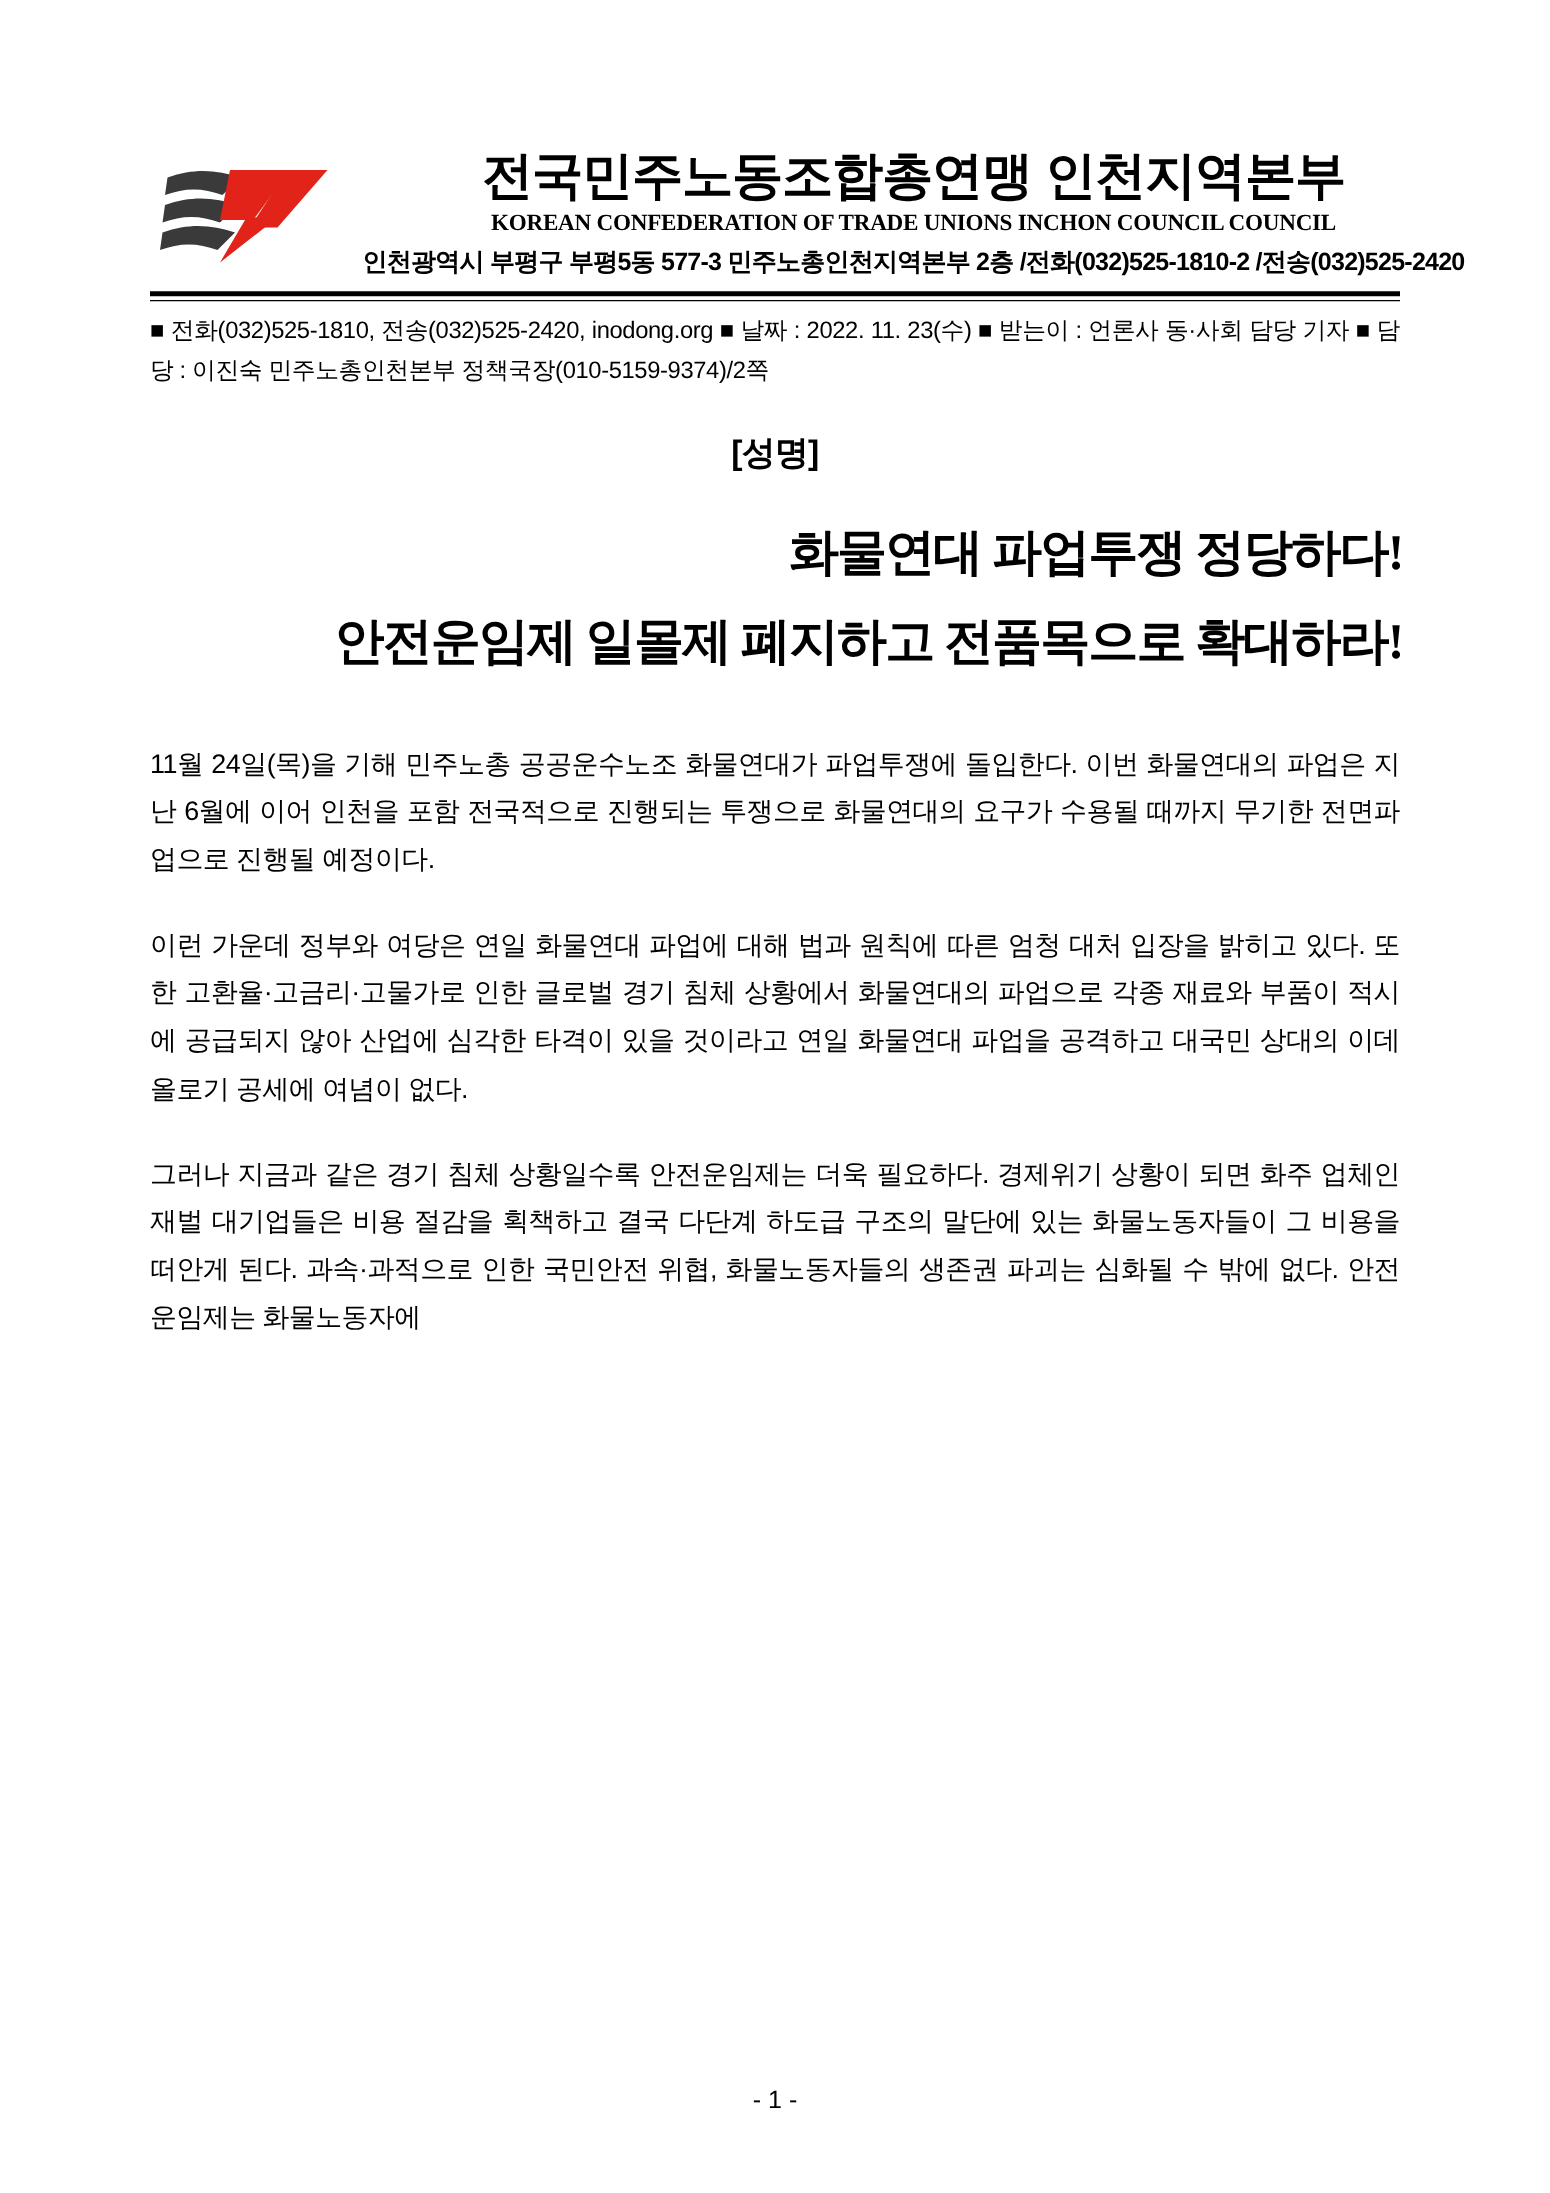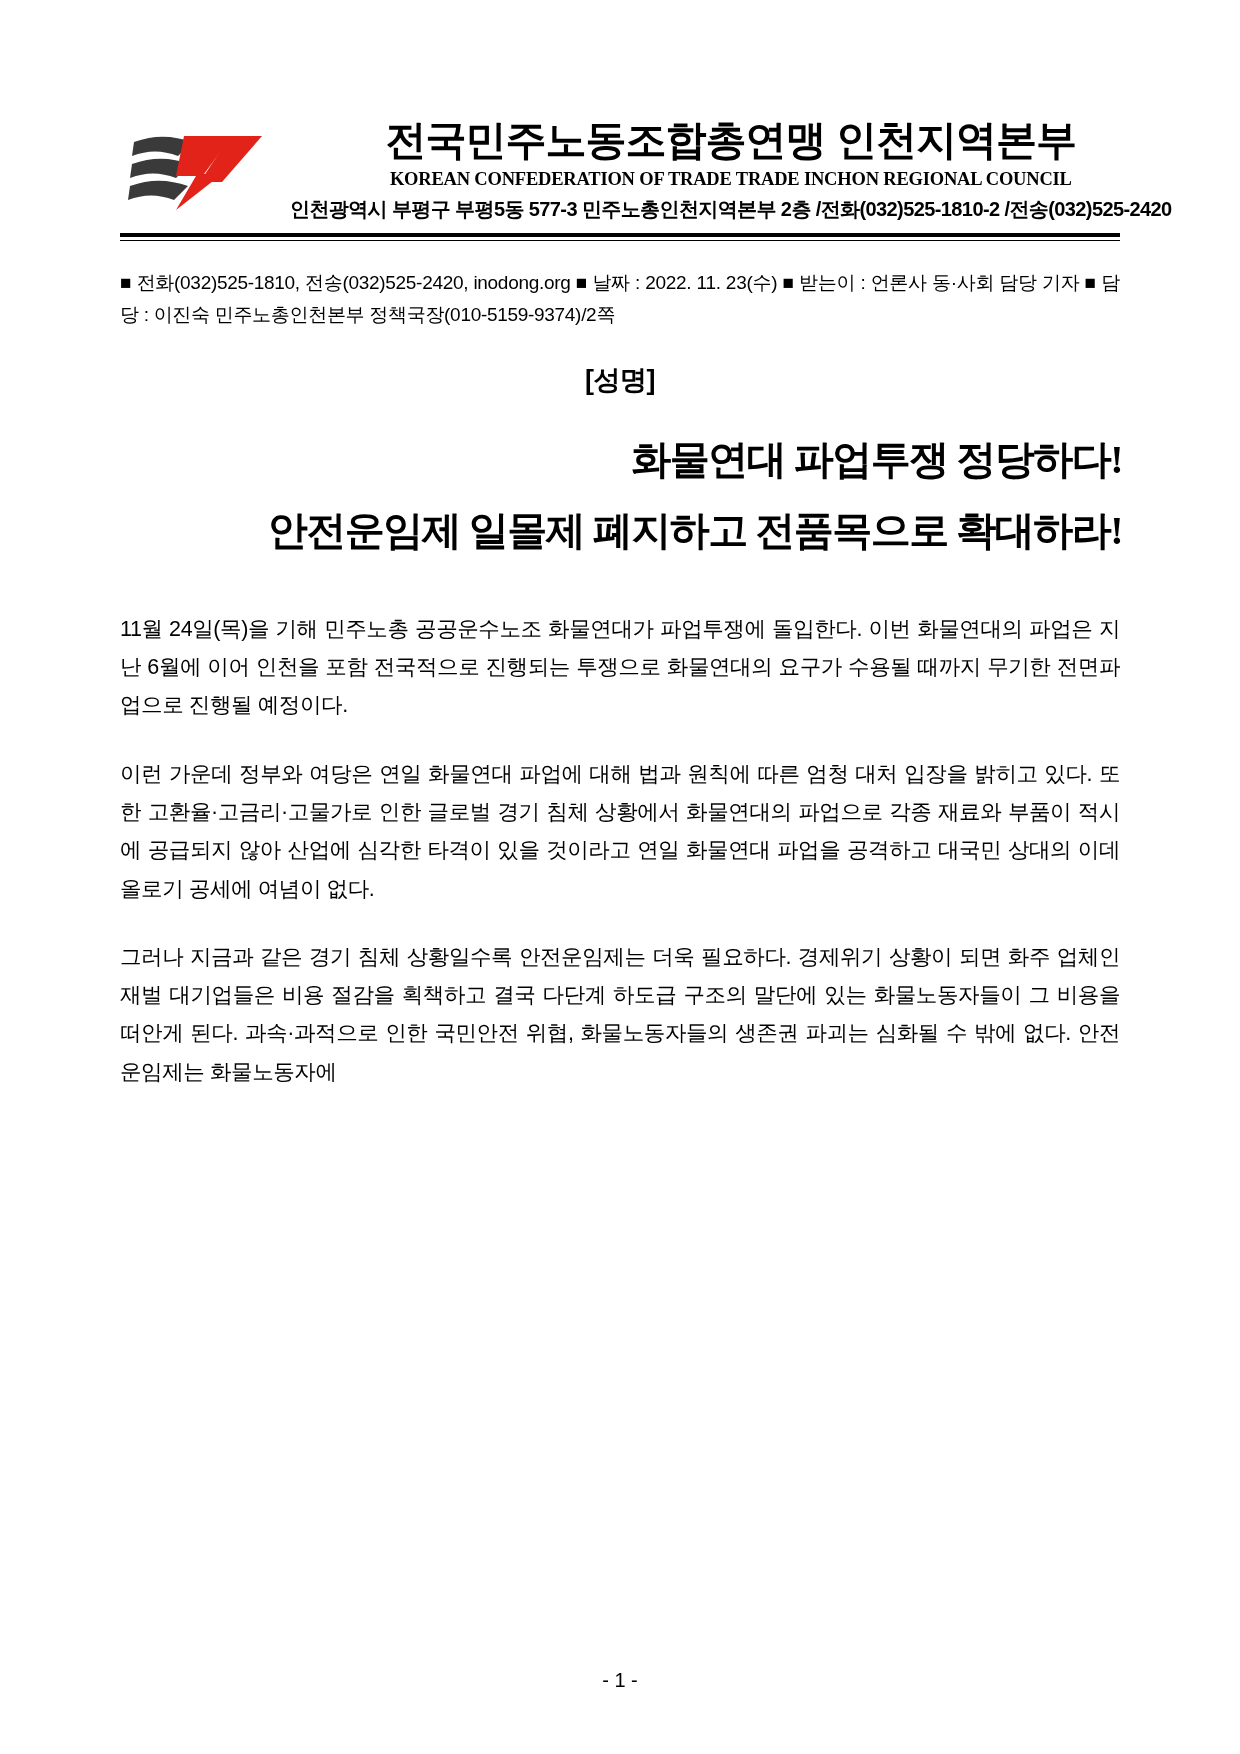--- a/index.html
+++ b/index.html
@@ -76,21 +76,21 @@
   .rule-thin {
     border-top: 1px solid #000;
     margin: 3px 2px 0 2px;
   }
 
   
   .contact {
     font-family: "Liberation Sans", sans-serif;
     font-size: 19px;
     line-height: 1.65;
-    margin-top: 26px;
+    margin-top: 8px;
     padding: 0 2px;
     text-align: justify;
     letter-spacing: -0.3px;
   }
 
   
   .kind {
     text-align: center;
     font-family: "Liberation Sans", sans-serif;
     font-weight: bold;
@@ -151,21 +151,21 @@
       <svg width="150" height="95" viewBox="0 0 150 95" xmlns="http://www.w3.org/2000/svg">
         <path d="M8 20 C 30 12, 48 14, 66 20 L 52 34 C 36 28, 22 28, 6 34 Z" fill="#3a3a3a"></path>
         <path d="M6 42 C 28 34, 46 36, 64 42 L 50 56 C 34 50, 20 50, 4 56 Z" fill="#3a3a3a"></path>
         <path d="M4 64 C 26 56, 44 58, 62 64 L 48 78 C 32 72, 18 72, 2 78 Z" fill="#3a3a3a"></path>
         <path d="M58 14 L 106 14 L 78 52 L 96 52 L 50 88 L 70 54 L 50 54 Z" fill="#e2231a"></path>
         <path d="M104 14 L 136 14 L 96 60 L 74 60 Z" fill="#e2231a"></path>
       </svg>
     </div>
     <div class="lh-text">
       <div class="org-ko">전국민주노동조합총연맹 인천지역본부</div>
-      <div class="org-en">KOREAN CONFEDERATION OF TRADE TRADE INCHON REGIONAL COUNCIL</div>
+      <div class="org-en">KOREAN CONFEDERATION OF TRADE UNIONS INCHON COUNCIL COUNCIL</div>
       <div class="org-addr">인천광역시 부평구 부평5동 577-3 민주노총인천지역본부 2층 /전화(032)525-1810-2 /전송(032)525-2420</div>
     </div>
   </div>
 
   <div class="rule-thick"></div>
   <div class="rule-thin"></div>
 
   <div class="contact">■ 전화(032)525-1810, 전송(032)525-2420, inodong.org ■ 날짜 : 2022. 11. 23(수) ■ 받는이 : 언론사 동·사회 담당 기자 ■ 담당 : 이진숙 민주노총인천본부 정책국장(010-5159-9374)/2쪽</div>
 
   <div class="kind">[성명]</div>

